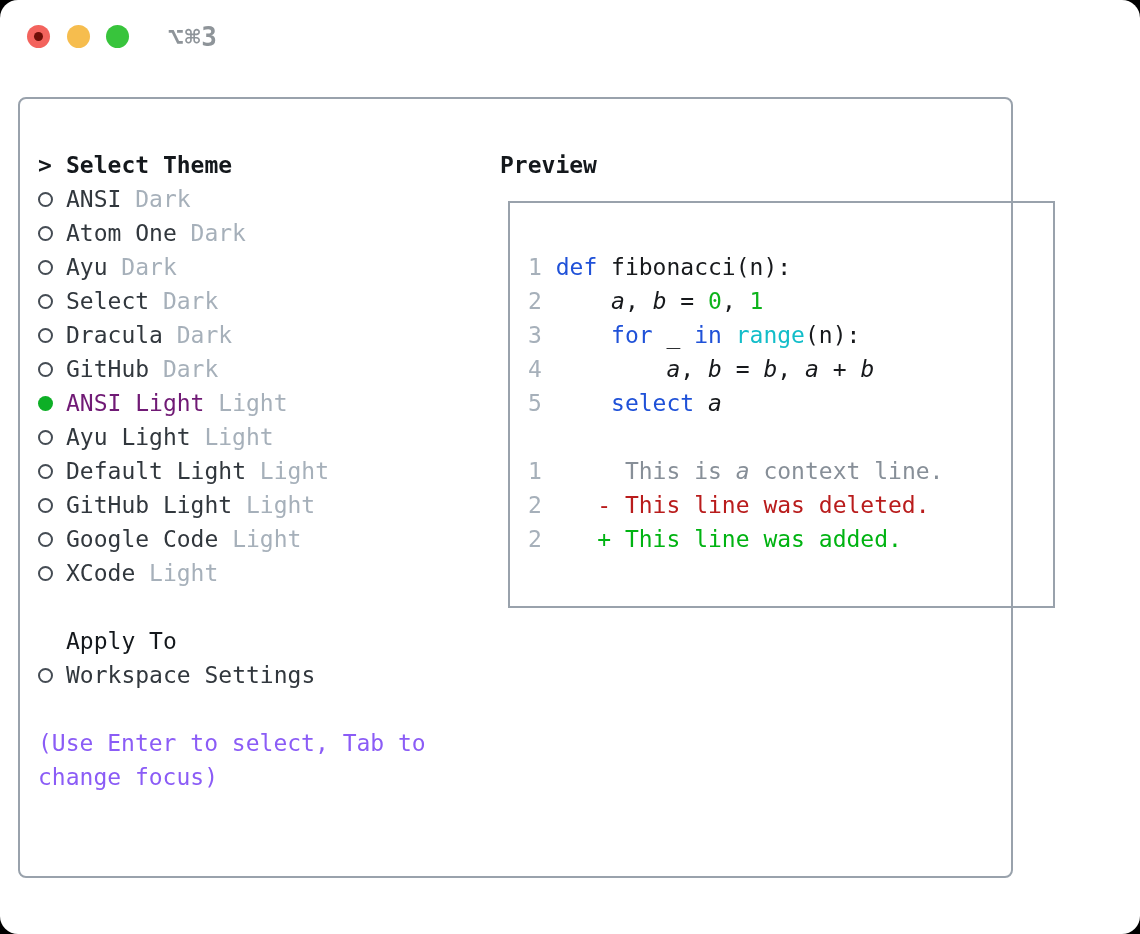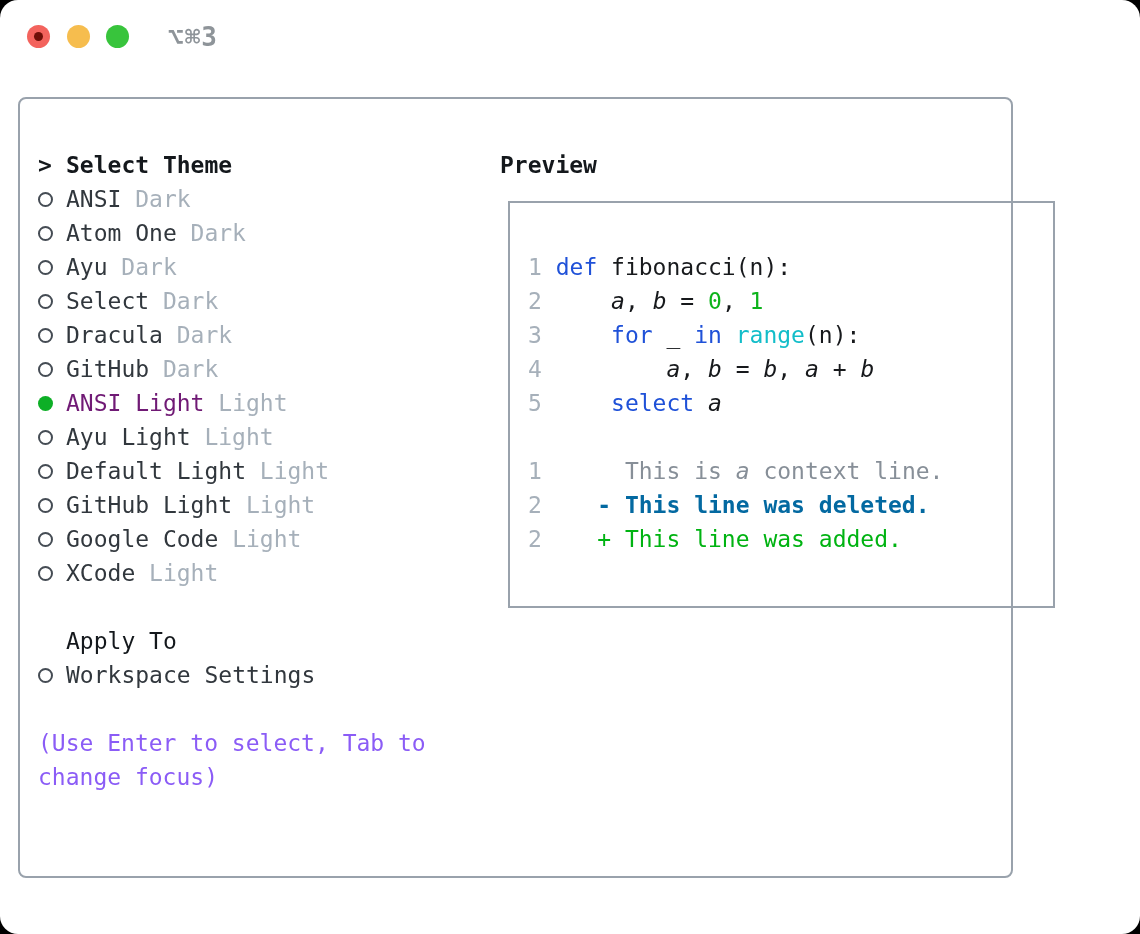--- a/index.html
+++ b/index.html
@@ -62,21 +62,21 @@
   }
   .code-line{height:34px;line-height:34px;font-size:23px;white-space:pre;color:#17191c;}
   .ln{display:inline-block;width:1ch;margin-right:1ch;color:#a6b0ba;}
   .c-kw{color:#1f51d8;}
   .c-builtin{color:#12bdc9;}
   .c-num{color:#0db31b;}
   .c-var{font-style:italic;color:#17191c;}
   .c-plain{color:#17191c;}
   .c-ctx{color:#878f98;}
   .c-ctxvar{color:#878f98;font-style:italic;}
-  .c-del{color:#0369a1;font-weight:bold;}
+  .c-del{color:#b91c1c;}
   .c-add{color:#00b312;}
 </style>
 </head>
 <body>
 
 <div class="window">
 
   <div class="titlebar">
     <span class="light light-close"></span>
     <span class="light light-min"></span>

